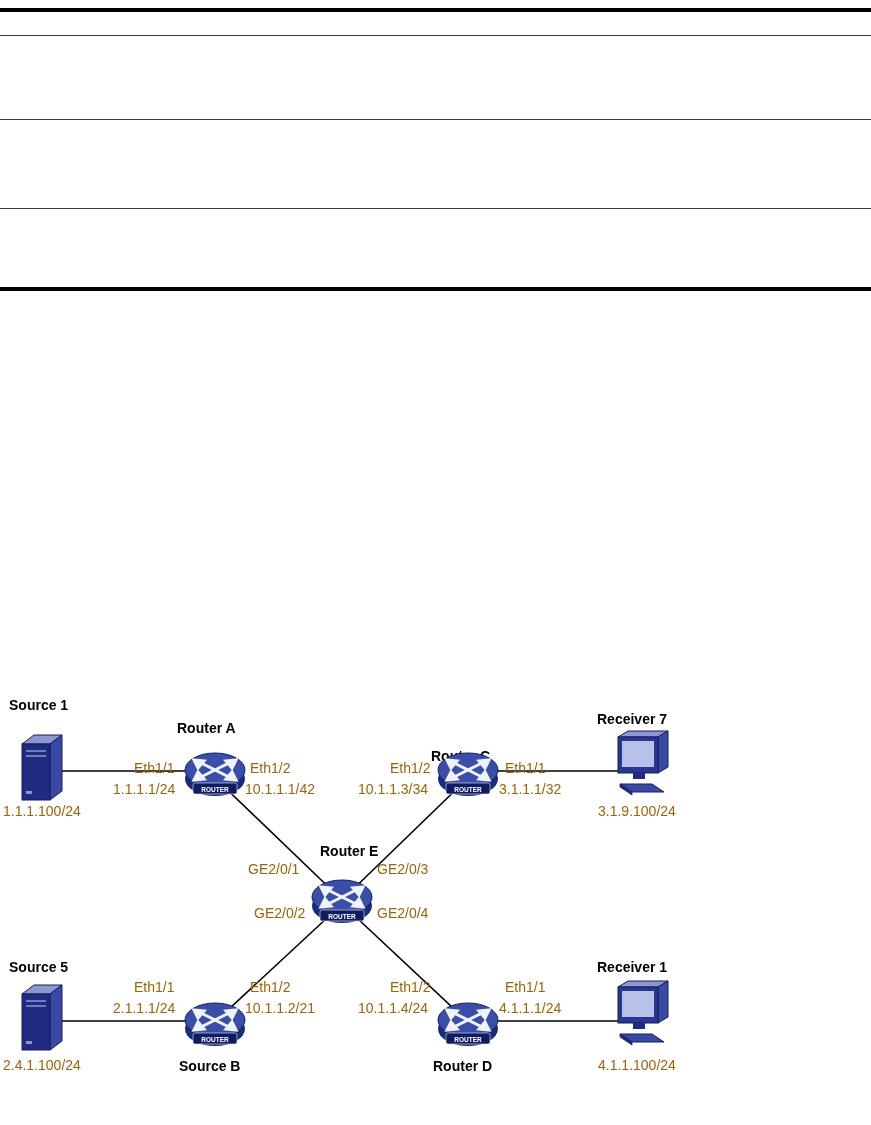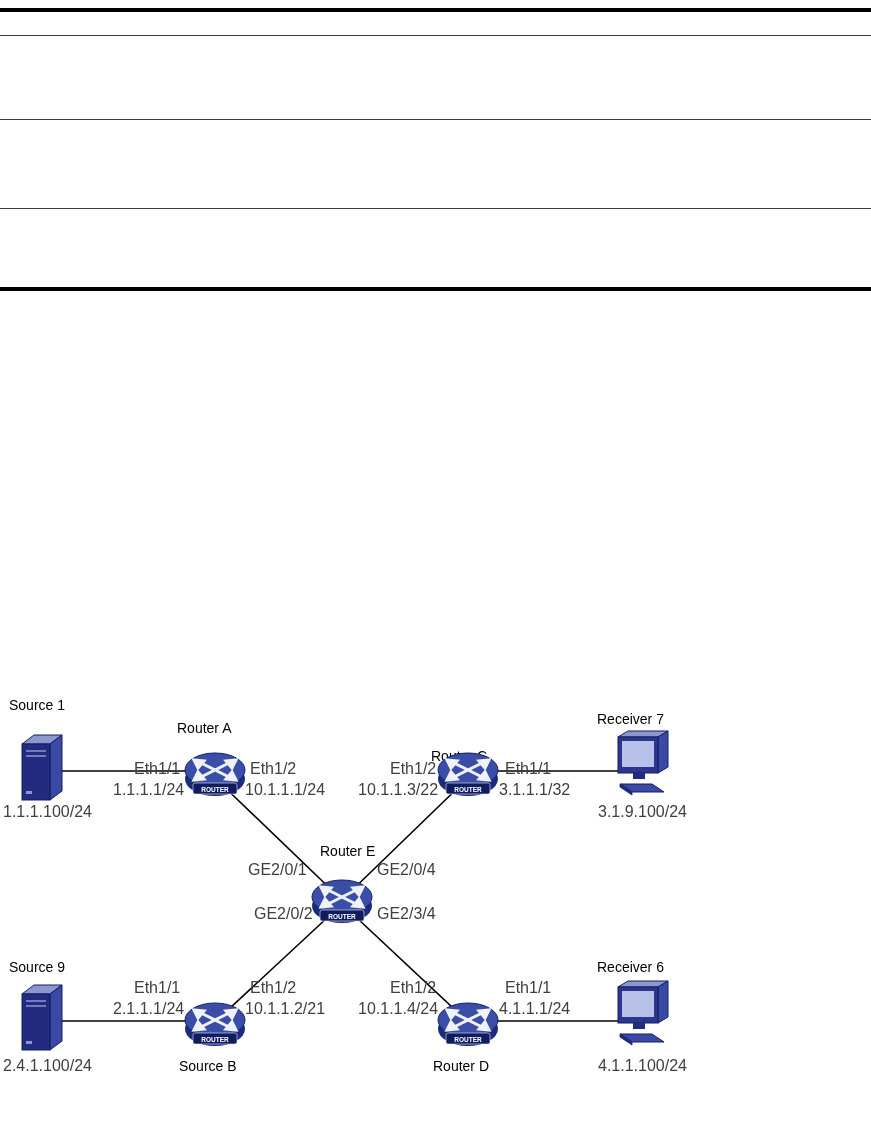--- a/index.html
+++ b/index.html
@@ -12,25 +12,25 @@
     overflow: hidden;
   }
   .page { position: absolute; inset: 0; background: #fff; }
   .rule { position: absolute; left: 0; width: 871px; background: #000; }
   .rule.thick { height: 4px; }
   .rule.thin  { height: 1px; background: #3c3c3c; }
   .diagram { position: absolute; inset: 0; }
   .links-layer { position: absolute; left: 0; top: 0; }
   .icon { position: absolute; }
   .dev-label {
-    position: absolute; font-size: 14px; font-weight: normal;
+    position: absolute; font-size: 14px; font-weight: bold;
     white-space: nowrap; color: #000;
   }
   .if-label {
-    position: absolute; font-size: 16px; white-space: nowrap; color: #404040;
+    position: absolute; font-size: 14px; white-space: nowrap; color: #a16207;
   }
 </style>
 </head>
 <body>
 
 <div class="page">
 
   <div class="rule thick" style="top:8px"></div>
   <div class="rule thin" style="top:35px"></div>
   <div class="rule thin" style="top:119px"></div>
@@ -60,39 +60,39 @@
       <line x1="10" y1="19" x2="30" y2="19" stroke="#8d97cf" stroke-width="1.5"></line>
       <line x1="10" y1="24" x2="30" y2="24" stroke="#8d97cf" stroke-width="1.5"></line>
       <rect x="10" y="59" width="6" height="3" fill="#8d97cf"></rect>
     </svg>
     <div class="if-label" style="left:3px; top:803px">1.1.1.100/24</div>
 
     <div class="dev-label" style="left:177px; top:720px">Router A</div>
     <div class="if-label" style="left:134px; top:760px">Eth1/1</div>
     <div class="if-label" style="left:113px; top:781px">1.1.1.1/24</div>
     <div class="if-label" style="left:250px; top:760px">Eth1/2</div>
-    <div class="if-label" style="left:245px; top:781px">10.1.1.1/24</div>
+    <div class="if-label" style="left:245px; top:781px">10.1.1.1/42</div>
     <svg class="icon" style="left:184px; top:749px" width="62" height="52" viewBox="0 0 62 52">
       <ellipse cx="31" cy="30" rx="30" ry="17" fill="#1b2a7a"></ellipse>
       <ellipse cx="31" cy="21" rx="30" ry="17" fill="#3a4ea8" stroke="#16226b" stroke-width="1"></ellipse>
       <g stroke="#f0f2fa" stroke-width="3" fill="#f0f2fa">
         <line x1="17" y1="14" x2="45" y2="28"></line>
         <line x1="45" y1="14" x2="17" y2="28"></line>
         <polygon points="10,11 20,12 14,19"></polygon>
         <polygon points="52,11 42,12 48,19"></polygon>
         <polygon points="10,31 20,30 14,23"></polygon>
         <polygon points="52,31 42,30 48,23"></polygon>
       </g>
       <rect x="9" y="34" width="44" height="11" rx="2" fill="#101c60" stroke="#e8ecf8" stroke-width="0.6"></rect>
       <text x="31" y="42.5" font-size="6.5" font-weight="bold" fill="#ffffff" text-anchor="middle">ROUTER</text>
     </svg>
 
     <div class="dev-label" style="left:431px; top:748px">Router C</div>
     <div class="if-label" style="left:390px; top:760px">Eth1/2</div>
-    <div class="if-label" style="left:358px; top:781px">10.1.1.3/22</div>
+    <div class="if-label" style="left:358px; top:781px">10.1.1.3/34</div>
     <div class="if-label" style="left:505px; top:760px">Eth1/1</div>
     <div class="if-label" style="left:499px; top:781px">3.1.1.1/32</div>
     <svg class="icon" style="left:437px; top:749px" width="62" height="52" viewBox="0 0 62 52">
       <ellipse cx="31" cy="30" rx="30" ry="17" fill="#1b2a7a"></ellipse>
       <ellipse cx="31" cy="21" rx="30" ry="17" fill="#3a4ea8" stroke="#16226b" stroke-width="1"></ellipse>
       <g stroke="#f0f2fa" stroke-width="3" fill="#f0f2fa">
         <line x1="17" y1="14" x2="45" y2="28"></line>
         <line x1="45" y1="14" x2="17" y2="28"></line>
         <polygon points="10,11 20,12 14,19"></polygon>
         <polygon points="52,11 42,12 48,19"></polygon>
@@ -110,39 +110,39 @@
       <rect x="8" y="7" width="40" height="36" fill="#2a3690" stroke="#141e5e" stroke-width="1"></rect>
       <rect x="12" y="11" width="32" height="26" fill="#b8c1e8"></rect>
       <rect x="23" y="43" width="12" height="6" fill="#212c80"></rect>
       <polygon points="10,54 42,54 54,62 22,62" fill="#3a4aa4" stroke="#141e5e" stroke-width="1"></polygon>
       <polygon points="10,54 22,62 22,65 10,57" fill="#212c80" stroke="#141e5e" stroke-width="0.8"></polygon>
     </svg>
     <div class="if-label" style="left:598px; top:803px">3.1.9.100/24</div>
 
     <div class="dev-label" style="left:320px; top:843px">Router E</div>
     <div class="if-label" style="left:248px; top:861px">GE2/0/1</div>
-    <div class="if-label" style="left:377px; top:861px">GE2/0/4</div>
+    <div class="if-label" style="left:377px; top:861px">GE2/0/3</div>
     <div class="if-label" style="left:254px; top:905px">GE2/0/2</div>
-    <div class="if-label" style="left:377px; top:905px">GE2/3/4</div>
+    <div class="if-label" style="left:377px; top:905px">GE2/0/4</div>
     <svg class="icon" style="left:311px; top:876px" width="62" height="52" viewBox="0 0 62 52">
       <ellipse cx="31" cy="30" rx="30" ry="17" fill="#1b2a7a"></ellipse>
       <ellipse cx="31" cy="21" rx="30" ry="17" fill="#3a4ea8" stroke="#16226b" stroke-width="1"></ellipse>
       <g stroke="#f0f2fa" stroke-width="3" fill="#f0f2fa">
         <line x1="17" y1="14" x2="45" y2="28"></line>
         <line x1="45" y1="14" x2="17" y2="28"></line>
         <polygon points="10,11 20,12 14,19"></polygon>
         <polygon points="52,11 42,12 48,19"></polygon>
         <polygon points="10,31 20,30 14,23"></polygon>
         <polygon points="52,31 42,30 48,23"></polygon>
       </g>
       <rect x="9" y="34" width="44" height="11" rx="2" fill="#101c60" stroke="#e8ecf8" stroke-width="0.6"></rect>
       <text x="31" y="42.5" font-size="6.5" font-weight="bold" fill="#ffffff" text-anchor="middle">ROUTER</text>
     </svg>
 
-    <div class="dev-label" style="left:9px; top:959px">Source 9</div>
+    <div class="dev-label" style="left:9px; top:959px">Source 5</div>
     <svg class="icon" style="left:16px; top:982px" width="52" height="70" viewBox="0 0 52 70">
       <polygon points="6,12 34,12 46,3 18,3" fill="#8d97cf" stroke="#141e5e" stroke-width="1"></polygon>
       <polygon points="34,12 46,3 46,59 34,68" fill="#3a4aa4" stroke="#141e5e" stroke-width="1"></polygon>
       <rect x="6" y="12" width="28" height="56" fill="#212c80" stroke="#141e5e" stroke-width="1"></rect>
       <line x1="10" y1="19" x2="30" y2="19" stroke="#8d97cf" stroke-width="1.5"></line>
       <line x1="10" y1="24" x2="30" y2="24" stroke="#8d97cf" stroke-width="1.5"></line>
       <rect x="10" y="59" width="6" height="3" fill="#8d97cf"></rect>
     </svg>
     <div class="if-label" style="left:3px; top:1057px">2.4.1.100/24</div>
 
@@ -179,21 +179,21 @@
         <polygon points="10,11 20,12 14,19"></polygon>
         <polygon points="52,11 42,12 48,19"></polygon>
         <polygon points="10,31 20,30 14,23"></polygon>
         <polygon points="52,31 42,30 48,23"></polygon>
       </g>
       <rect x="9" y="34" width="44" height="11" rx="2" fill="#101c60" stroke="#e8ecf8" stroke-width="0.6"></rect>
       <text x="31" y="42.5" font-size="6.5" font-weight="bold" fill="#ffffff" text-anchor="middle">ROUTER</text>
     </svg>
     <div class="dev-label" style="left:433px; top:1058px">Router D</div>
 
-    <div class="dev-label" style="left:597px; top:959px">Receiver 6</div>
+    <div class="dev-label" style="left:597px; top:959px">Receiver 1</div>
     <svg class="icon" style="left:610px; top:980px" width="62" height="68" viewBox="0 0 62 68">
       <polygon points="8,7 18,1 58,1 48,7" fill="#8d97cf" stroke="#141e5e" stroke-width="1"></polygon>
       <polygon points="48,7 58,1 58,37 48,43" fill="#3a4aa4" stroke="#141e5e" stroke-width="1"></polygon>
       <rect x="8" y="7" width="40" height="36" fill="#2a3690" stroke="#141e5e" stroke-width="1"></rect>
       <rect x="12" y="11" width="32" height="26" fill="#b8c1e8"></rect>
       <rect x="23" y="43" width="12" height="6" fill="#212c80"></rect>
       <polygon points="10,54 42,54 54,62 22,62" fill="#3a4aa4" stroke="#141e5e" stroke-width="1"></polygon>
       <polygon points="10,54 22,62 22,65 10,57" fill="#212c80" stroke="#141e5e" stroke-width="0.8"></polygon>
     </svg>
     <div class="if-label" style="left:598px; top:1057px">4.1.1.100/24</div>

